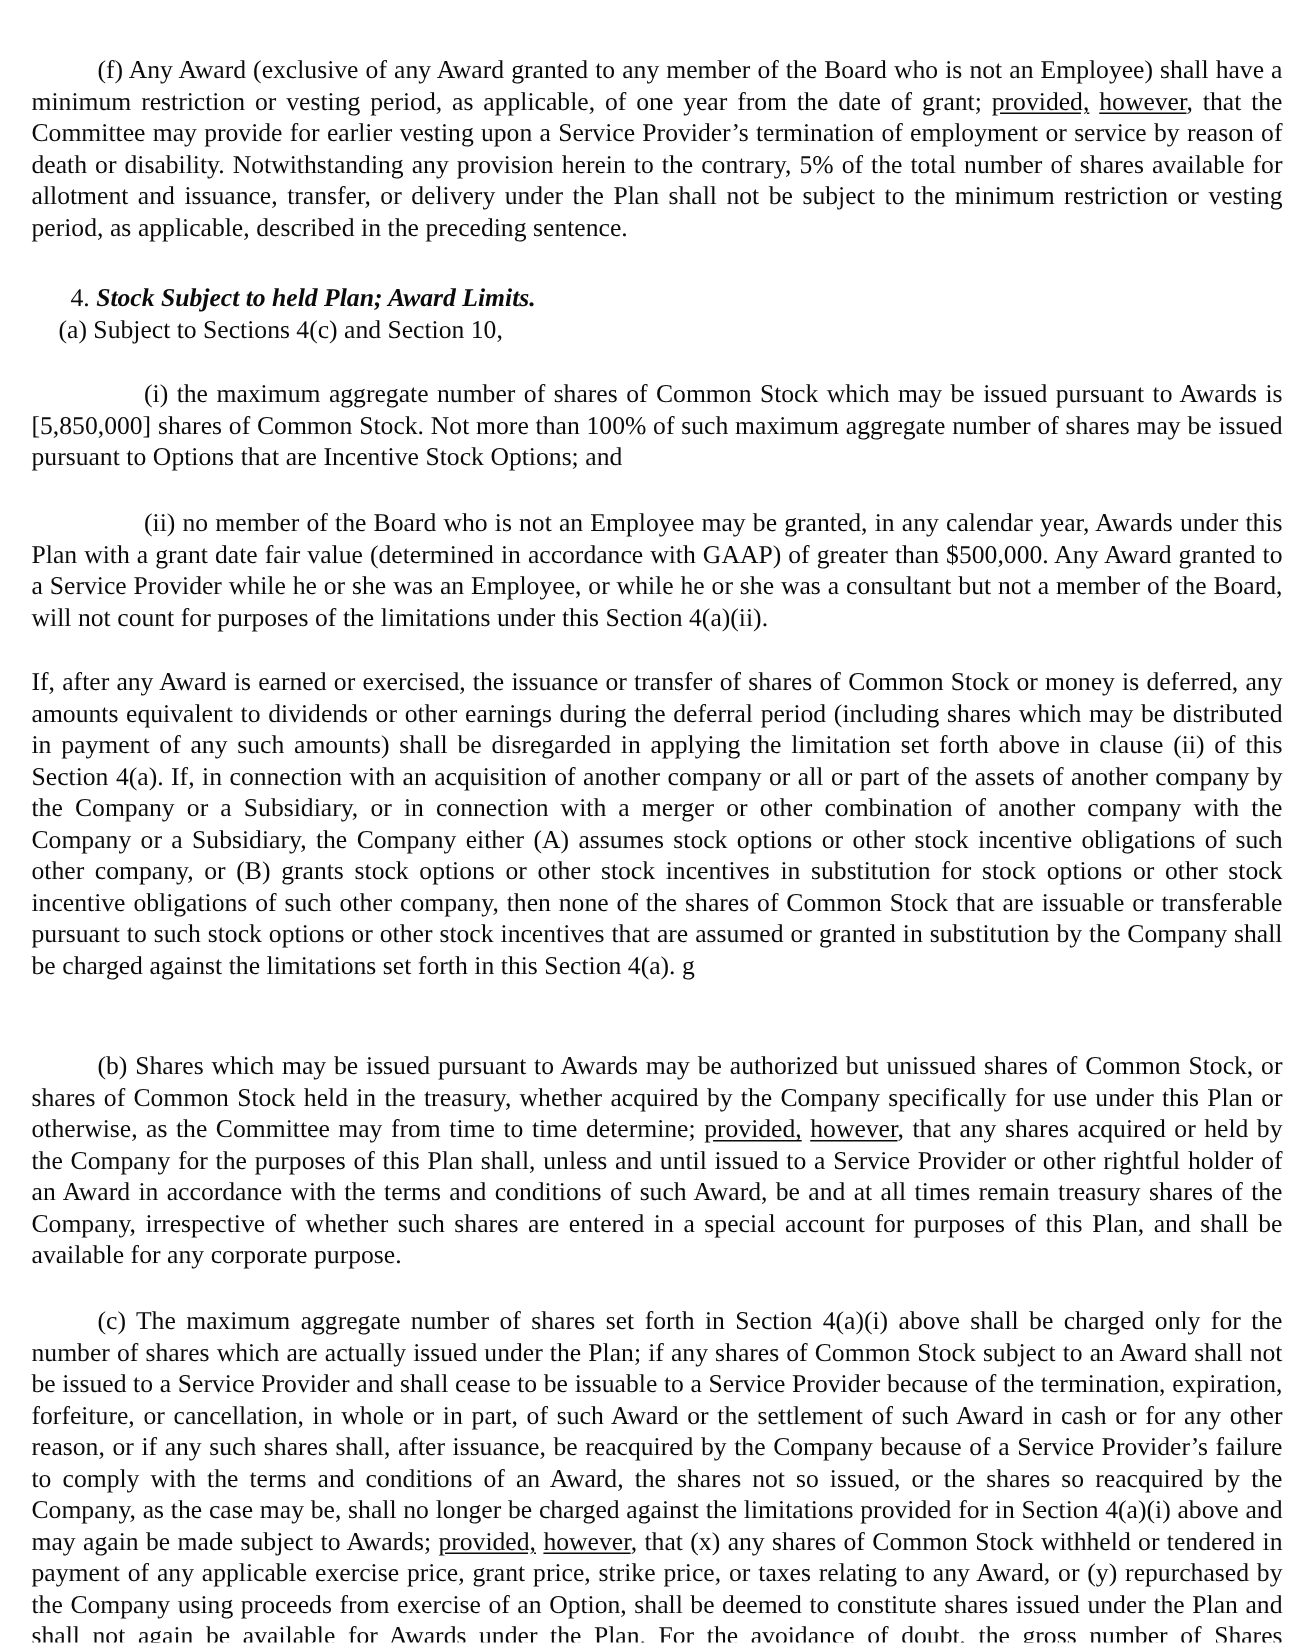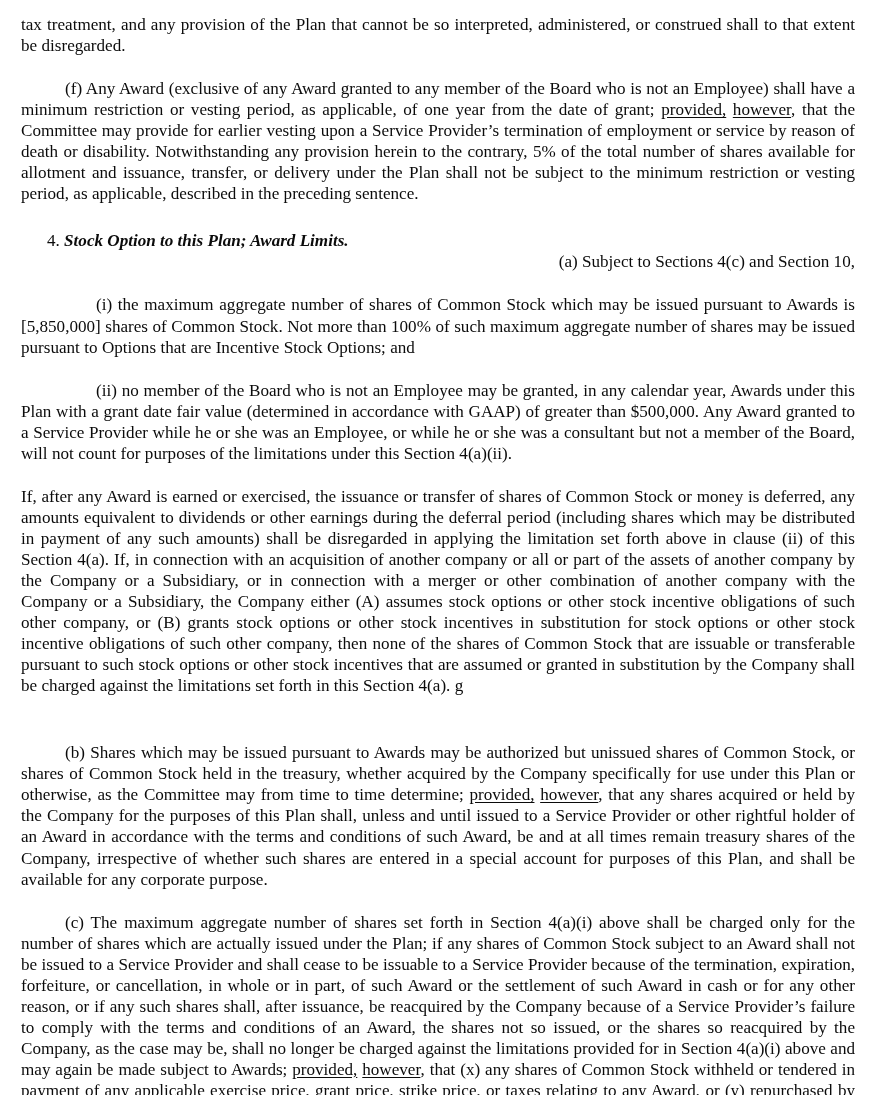--- a/index.html
+++ b/index.html
@@ -62,44 +62,43 @@
   .heading-title {
     font-weight: bold;
     font-style: italic;
   }
 
   
   .lead-line {
     margin: 0;
     font-size: 17.1px;
     line-height: 21.05px;
-    text-align: right;
+    text-align: left;
     text-indent: 18px;
   }
 
   u.legal { text-underline-offset: 1.5px; }
   .sp-md { height: 22px; }
   .sp-lg { height: 26px; }
   .sp-xxl { height: 46px; }
 </style>
 </head>
 <body>
 
 <div class="page">
   <div class="body-col">
 
-    <p class="para cont">tax treatment, and any provision of the Plan that cannot be so interpreted, administered, or construed shall to that extent be disregarded.</p>
 
     <div class="sp-md"></div>
 
     <p class="para indent-letter"><span>(f) Any Award (exclusive of any Award granted to any member of the Board who is not an Employee) shall have a minimum restriction or vesting period, as applicable, of one year from the date of grant; </span><u class="legal">provided,</u><span> </span><u class="legal">however</u><span>, that the Committee may provide for earlier vesting upon a Service Provider’s termination of employment or service by reason of death or disability.  Notwithstanding any provision herein to the contrary, 5% of the total number of shares available for allotment and issuance, transfer, or delivery under the Plan shall not be subject to the minimum restriction or vesting period, as applicable, described in the preceding sentence.</span></p>
 
     <div class="sp-lg"></div>
 
-    <p class="heading-line"><span class="heading-num">4.</span><span> </span><span class="heading-title">Stock Option to this Plan; Award Limits.</span></p>
+    <p class="heading-line"><span class="heading-num">4.</span><span> </span><span class="heading-title">Stock Subject to held Plan; Award Limits.</span></p>
 
     <p class="lead-line">(a) Subject to Sections 4(c) and Section 10,</p>
 
     <div class="sp-md"></div>
 
     <p class="para indent-roman">(i) the maximum aggregate number of shares of Common Stock which may be issued pursuant to Awards is [5,850,000] shares of Common Stock. Not more than 100% of such maximum aggregate number of shares may be issued pursuant to Options that are Incentive Stock Options; and</p>
 
     <div class="sp-md"></div>
 
     <p class="para indent-roman">(ii) no member of the Board who is not an Employee may be granted, in any calendar year, Awards under this Plan with a grant date fair value (determined in accordance with GAAP) of greater than $500,000. Any Award granted to a Service Provider while he or she was an Employee, or while he or she was a consultant but not a member of the Board, will not count for purposes of the limitations under this Section 4(a)(ii).</p>

